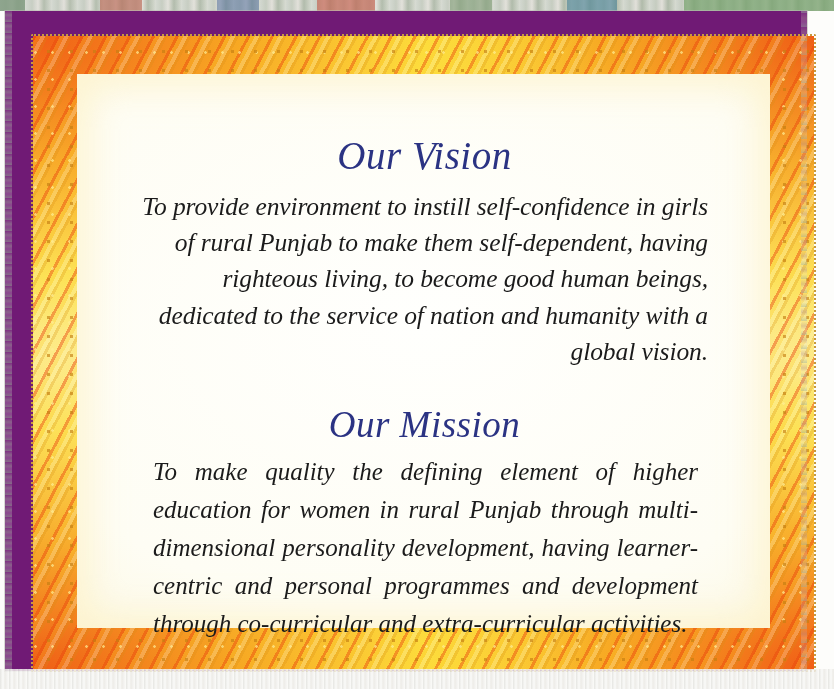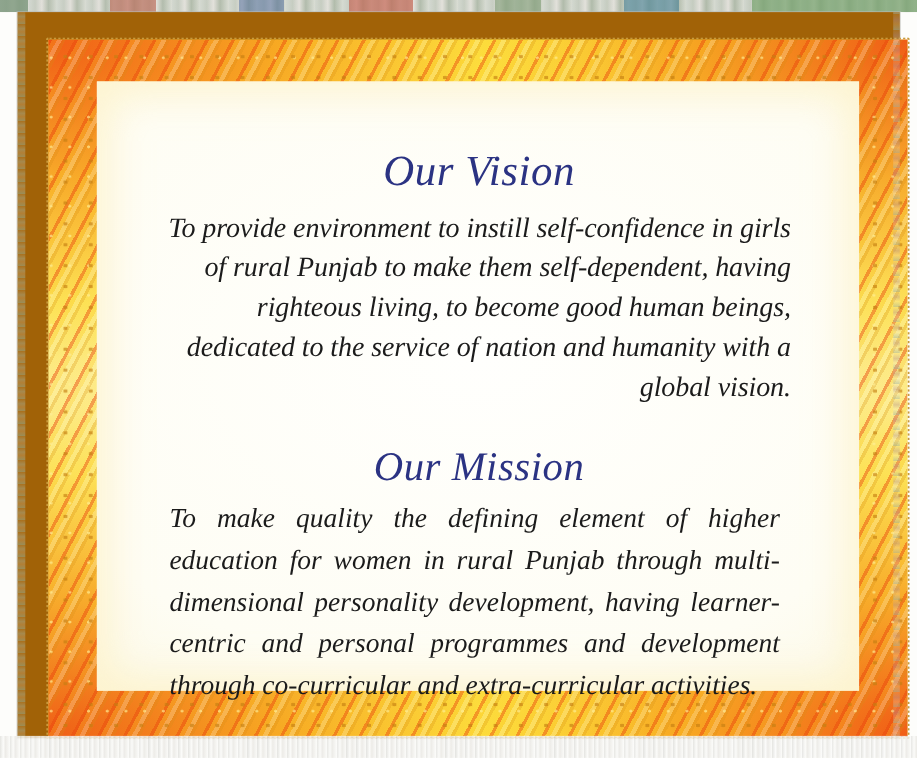--- a/index.html
+++ b/index.html
@@ -66,25 +66,25 @@
     inset: 0;
     background:
       repeating-linear-gradient(90deg,
         rgba(205,205,200,.55) 0px, rgba(250,250,248,0) 3px,
         rgba(215,212,205,.45) 5px, rgba(252,252,250,0) 9px);
   }
 
   
   .card-outer {
     position: absolute;
-    left: 16px;
+    left: 5px;
     top: 11px;
     width: 802px;
     height: 660px;
-    background: #a16207;
+    background: #701a75;
     box-shadow: 0 0 0 1px rgba(185,185,180,.55);
   }
   .card-outer:before {
     content: "";
     position: absolute;
     left: 0; top: 0; bottom: 0;
     width: 7px;
     background: repeating-linear-gradient(0deg,
       rgba(150,175,150,.55) 0px, rgba(245,245,243,.2) 4px,
       rgba(170,185,165,.45) 7px, rgba(248,248,245,.1) 11px);
@@ -222,21 +222,21 @@
     line-height: 1.42;
   }
   .body-text.vision-body {
     text-align: right;
     margin: 0 4px 0 2px;
     letter-spacing: -.1px;
   }
   .body-text.mission-body {
     text-align: justify;
     text-align-last: left;
-    margin: 0 14px 0 6px;
+    margin: 0 14px 0 16px;
     font-size: 25px;
     line-height: 1.52;
   }
 </style>
 </head>
 <body>
 
 <div id="page">
 
   <div class="scan-strip top"></div>

